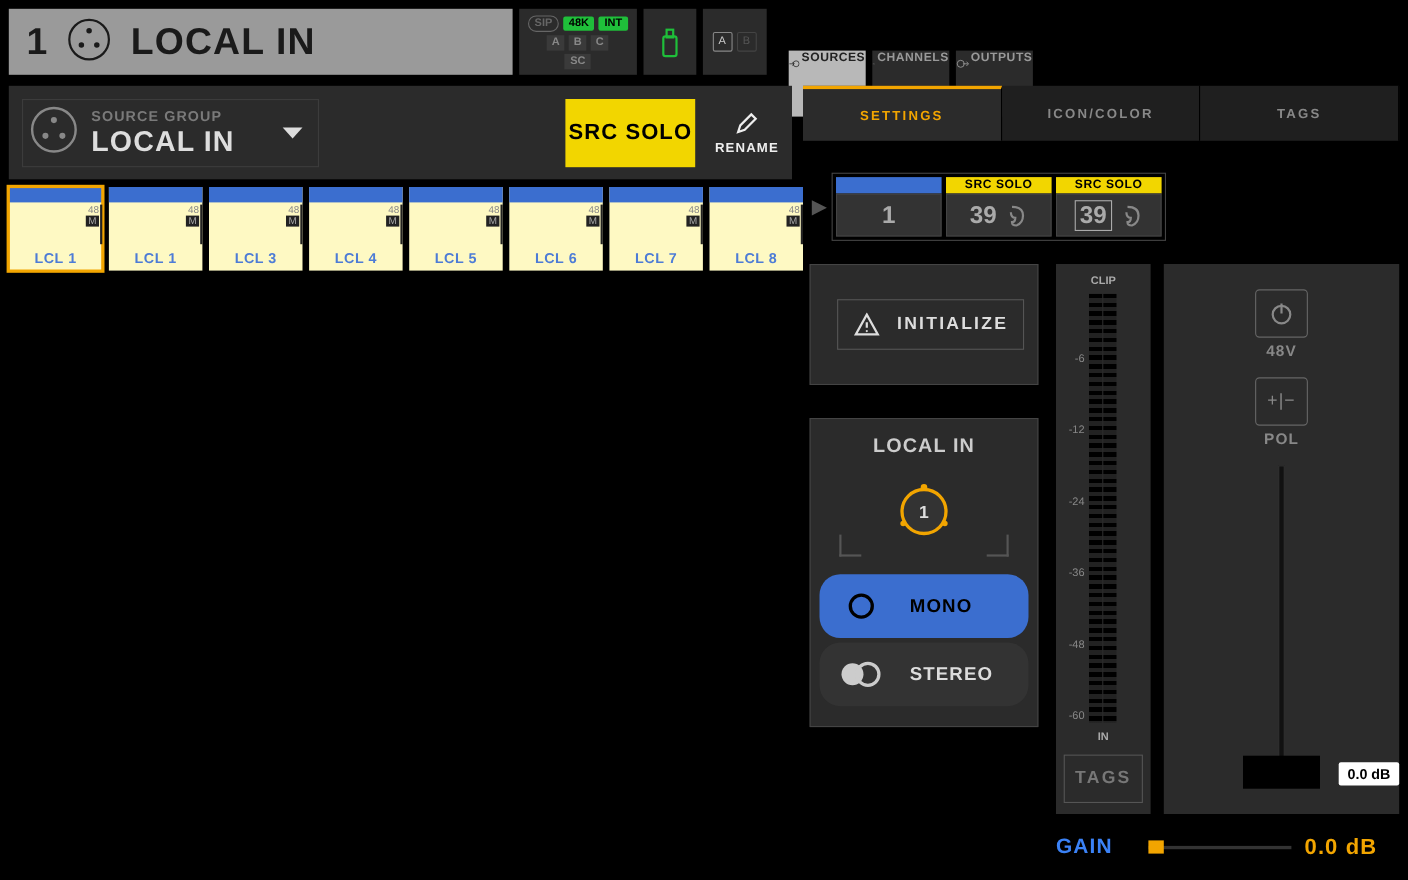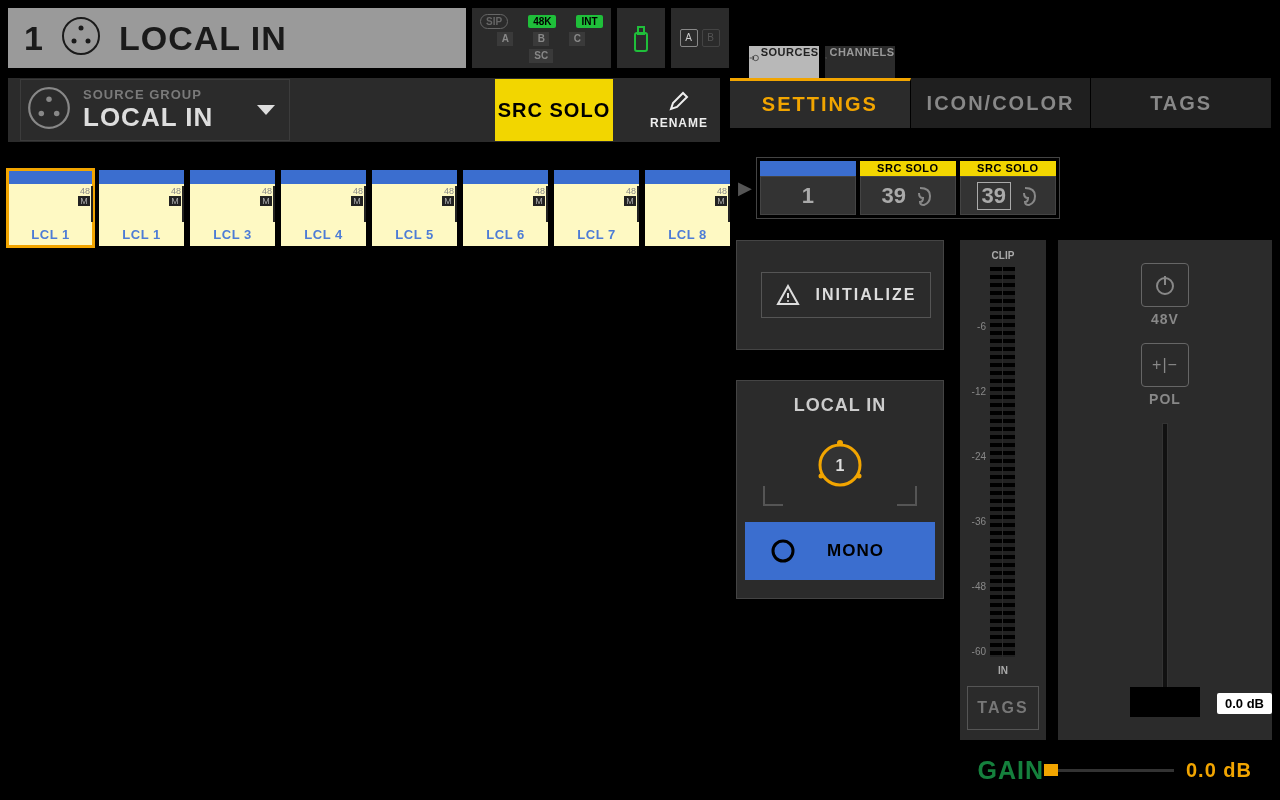--- a/index.html
+++ b/index.html
@@ -10,55 +10,55 @@
   .topbar { position:absolute; top:8px; left:8px; right:8px; height:60px; display:flex; gap:6px; }
   .ch-header { background:#9a9a9a; width:458px; height:60px; display:flex; align-items:center; padding:0 16px; gap:18px; }
   .ch-header .num { color:#1a1a1a; font-size:34px; font-weight:700; }
   .ch-header .xlr { }
   .ch-header .title { color:#1a1a1a; font-size:34px; font-weight:800; letter-spacing:1px; }
   .status-box { background:#2b2b2b; height:60px; display:flex; flex-direction:column; align-items:center; justify-content:center; padding:0 8px; gap:3px; }
   .tiny-pill { display:inline-block; font-size:10px; font-weight:700; padding:1px 5px; border-radius:2px; }
   .tiny-pill.dim { border:1px solid #666; color:#666; border-radius:8px; }
   .tiny-pill.green { background:#1fbf3a; color:#000; }
   .tiny-sq { display:inline-block; width:16px; height:14px; background:#3a3a3a; color:#888; font-size:10px; font-weight:700; line-height:14px; text-align:center; }
-  .row-in { display:flex; gap:20px; align-items:center; }
+  .row-in { display:flex; gap:4px; align-items:center; }
   .usb-box { background:#2b2b2b; width:48px; height:60px; display:flex; align-items:center; justify-content:center; }
   .ab-box { background:#2b2b2b; width:58px; height:60px; display:flex; align-items:center; justify-content:center; gap:4px; }
   .scene-sq { width:18px; height:18px; border:1px solid #888; border-radius:2px; color:#ccc; font-size:10px; text-align:center; line-height:16px; }
   .scene-sq.dim { color:#555; border-color:#444; }
   .gap-fill { flex:0 0 8px; }
   .nav-btn { background:#2b2b2b; width:70px; height:60px; display:flex; align-items:flex-start; justify-content:center; gap:2px; font-size:11px; font-weight:700; color:#999; letter-spacing:0.5px;margin-top:38px; }
   .nav-btn.active { background:#b8b8b8; color:#222; }
   .nav-btn svg { stroke:#999; }
   .nav-btn.active svg { stroke:#222; }
   .topbar-right { flex:1; }
 
   
-  .srcrow { position:absolute; top:78px; left:8px; right:560px; height:64px; background:#2b2b2b; display:flex; align-items:center; padding:0 12px; gap:19px; }
+  .srcrow { position:absolute; top:78px; left:8px; right:560px; height:85px; background:#2b2b2b; display:flex; align-items:center; padding:0 12px; gap:0; }
   .srcgrp { display:flex; align-items:center; gap:12px; border:1px solid #3c3c3c; height:62px; padding:0 14px 0 6px; flex:0 0 270px; }
   .srcgrp-txt .lbl { color:#7a7a7a; font-size:13px; font-weight:700; letter-spacing:1px; }
   .srcgrp-txt .val { color:#ddd; font-size:26px; font-weight:800; letter-spacing:1px; }
   .chev { margin-left:auto; width:0; height:0; border-left:9px solid transparent; border-right:9px solid transparent; border-top:10px solid #ddd; }
   .src-solo-main { background:#f2d600; color:#000; font-size:20px; font-weight:800; letter-spacing:1px; height:62px; width:118px; display:flex; align-items:center; justify-content:center; margin-left:auto; }
   .rename { display:flex; flex-direction:column; align-items:center; gap:4px; color:#eee; font-size:12px; font-weight:700; letter-spacing:1px; margin-left:18px; }
 
   
   .tiles { position:absolute; top:170px; left:8px; display:flex; gap:6px; }
   .tile { width:85px; height:76px; background:#fef9c3; position:relative; }
   .tile .cap { height:14px; background:#3b6ecf; width:100%; }
   .tile.selected { outline:3px solid #f2a500; outline-offset:-1px; }
   .tile .mini { position:absolute; top:16px; right:3px; width:18px; text-align:right; }
   .tile .mini div { font-size:9px; color:#888; line-height:10px; }
   .tile .mini .m { background:#222; color:#aaa; width:12px; margin-left:auto; text-align:center; }
   .tile .bar { position:absolute; top:16px; right:0px; width:2px; height:36px; background:#222; }
   .tile .name { position:absolute; bottom:4px; width:100%; text-align:center; color:#4d7cd6; font-size:13px; font-weight:700; letter-spacing:0.5px; }
 
   
   .tabs { position:absolute; top:78px; left:730px; right:8px; height:50px; display:flex; }
-  .tab { flex:1; display:flex; align-items:center; justify-content:center; font-size:20px; font-weight:700; letter-spacing:2px; color:#888; background:#1f1f1f; border-right:1px solid #000; }
+  .tab { flex:1; display:flex; align-items:center; justify-content:center; font-size:12px; font-weight:700; letter-spacing:2px; color:#888; background:#1f1f1f; border-right:1px solid #000; }
   .tab.active { color:#f2a500; background:#2b2b2b; border-top:3px solid #f2a500; }
 
   .sel-strip { position:absolute; top:152px; left:730px; width:340px; height:72px; display:flex; align-items:center; padding:0 8px; gap:4px; }
   .arrow-r { color:#555; font-size:18px; }
   .sel-strip .cells { display:flex; gap:4px; border:1px solid #444; padding:3px; }
   .cell { position:relative; height:54px; }
   .cell .top { height:15px; font-size:11px; font-weight:800; color:#000; text-align:center; line-height:15px; letter-spacing:0.5px; }
   .cell .top.blue { background:#3b6ecf; }
   .cell .top.yellow { background:#f2d600; }
   .cell .body { height:39px; background:#333; display:flex; align-items:center; justify-content:center; gap:8px; border:1px solid #444; }
@@ -68,21 +68,21 @@
 
   .mid-col { position:absolute; top:240px; left:736px; width:208px; bottom:60px; }
   .init-box { border:1px solid #444; height:110px; display:flex; align-items:center; justify-content:center; background:#2b2b2b;padding-left:12px; }
   .init-btn { border:1px solid #555; height:46px; width:170px; display:flex; align-items:center; justify-content:center; gap:16px; color:#ddd; font-size:16px; font-weight:700; letter-spacing:2px; }
   .local-in-box { margin-top:30px; border:1px solid #444; background:#2b2b2b; padding:14px 8px; }
   .local-in-box .ttl { text-align:center; color:#ccc; font-size:18px; font-weight:700; letter-spacing:1px; }
   .corners { position:relative; height:90px; display:flex; align-items:center; justify-content:center; margin:6px 18px 10px; }
   .corners::before, .corners::after { content:""; position:absolute; width:18px; height:18px; border:2px solid #555; }
   .corners::before { left:0; bottom:6px; border-top:none; border-right:none; }
   .corners::after { right:0; bottom:6px; border-top:none; border-left:none; }
-  .mode-btn { height:58px; background:#333; display:flex; align-items:center; color:#ddd; font-size:17px; font-weight:700; letter-spacing:1px; margin:4px 0; padding:0 16px; gap:22px; }
+  .mode-btn { height:58px; background:#333; display:flex; align-items:center; color:#ddd; font-size:17px; font-weight:700; letter-spacing:1px; margin:4px 0; padding:0 16px; gap:22px;border-radius:19px; }
   .mode-btn.active { background:#3b6ecf; color:#000; }
   .mode-icon { width:44px; display:flex; justify-content:center; }
 
   .meter-col { position:absolute; top:240px; left:960px; width:86px; bottom:60px; background:#2b2b2b; padding:10px 4px; display:flex; flex-direction:column; align-items:center; }
   .clip-lbl { color:#aaa; font-size:10px; font-weight:700; }
   .meter { width:26px; flex:1; margin:6px 0; position:relative; display:flex; gap:1px; }
   .meter-bar { width:12px; background:repeating-linear-gradient(to bottom, #000 0 4px, #222 4px 8px); }
   .meter-scale { position:absolute; left:-28px; top:0; bottom:0; width:24px; display:flex; flex-direction:column; justify-content:space-between; padding:0 0; }
   .meter-scale span { color:#888; font-size:10px; text-align:right; }
   .in-lbl { color:#aaa; font-size:10px; font-weight:700; margin:2px 0 10px; }
@@ -90,21 +90,21 @@
 
   .right-col { position:absolute; top:240px; left:1058px; right:8px; bottom:60px; background:#2b2b2b; padding:23px; display:flex; flex-direction:column; align-items:center; }
   .sq-btn { width:48px; height:44px; border:1px solid #666; border-radius:4px; display:flex; align-items:center; justify-content:center; color:#888; margin-bottom:4px; }
   .sq-lbl { color:#888; font-size:14px; font-weight:700; letter-spacing:1px; margin-bottom:16px; }
   .fader-track { position:relative; flex:1; width:40px; display:flex; align-items:center; justify-content:center; }
   .fader-track::before { content:""; position:absolute; top:0; bottom:8px; width:4px; background:#111; border:1px solid #333; }
   .fader-cap { position:absolute; bottom:0; left:50%; transform:translateX(-50%); width:70px; height:30px; background:#000; }
   .gain-pill { position:absolute; bottom:26px; right:0px; background:#fff; color:#000; font-size:13px; font-weight:700; padding:3px 8px; border-radius:2px; }
 
   .gain-row { position:absolute; left:960px; right:28px; bottom:6px; height:48px; display:flex; align-items:center; }
-  .gain-row .lbl { color:#15803d; font-size:25px; font-weight:800; letter-spacing:1px; width:84px; text-align:right; }
+  .gain-row .lbl { color:#3b82f6; font-size:19px; font-weight:800; letter-spacing:1px; width:84px; text-align:left; }
   .gain-row .slider { flex:1; position:relative; height:24px; }
   .gain-row .slider::before { content:""; position:absolute; left:0; right:0; top:11px; height:3px; background:#333; }
   .gain-row .thumb { position:absolute; left:0; top:6px; width:14px; height:12px; background:#f2a500; }
   .gain-row .val { color:#f2a500; font-size:20px; font-weight:800; letter-spacing:1px; width:78px; text-align:right; }
 </style>
 </head>
 <body>
 <div class="root">
 
 <div class="topbar">
@@ -156,20 +156,27 @@
           <circle cx="20" cy="12" r="8"></circle>
           <path d="M2 12 H14 M10 7 L15 12 L10 17"></path>
         </svg>
     <span>SOURCES</span>
   </div>
   <div class="nav-btn">
     <svg width="30" height="24" viewBox="0 0 30 24" fill="none" stroke-width="2">
           <path d="M9 3 V21 M21 3 V21 M5 9 H13 M17 15 H25"></path>
         </svg>
     <span>CHANNELS</span>
+  </div>
+  <div class="nav-btn">
+    <svg width="30" height="24" viewBox="0 0 30 24" fill="none" stroke-width="2">
+          <circle cx="11" cy="12" r="8"></circle>
+          <path d="M16 12 H28 M24 7 L29 12 L24 17"></path>
+        </svg>
+    <span>OUTPUTS</span>
   </div>
 
   <div class="topbar-right"></div>
 </div>
 
 <div class="srcrow">
   <div class="srcgrp">
     <span>
       <svg width="44" height="44" viewBox="0 0 40 40">
             <circle cx="20" cy="20" r="18" fill="none" stroke="#888" stroke-width="2"></circle>
@@ -330,20 +337,29 @@
       </span>
     </div>
     <div class="mode-btn active">
       <span class="mode-icon">
             <svg width="26" height="26">
               <circle cx="13" cy="13" r="10" fill="none" stroke="#000" stroke-width="3"></circle>
             </svg>
           </span>
       <span>MONO</span>
     </div>
+    <div class="mode-btn">
+      <span class="mode-icon">
+            <svg width="40" height="26">
+              <circle cx="12" cy="13" r="10" fill="#ccc"></circle>
+              <circle cx="26" cy="13" r="10" fill="none" stroke="#ccc" stroke-width="3"></circle>
+            </svg>
+          </span>
+      <span>STEREO</span>
+    </div>
   </div>
 </div>
 
 <div class="meter-col">
   <div class="clip-lbl">CLIP</div>
   <div class="meter">
     <div class="meter-scale">
       <span></span>
           <span>-6</span>
           <span>-12</span>

